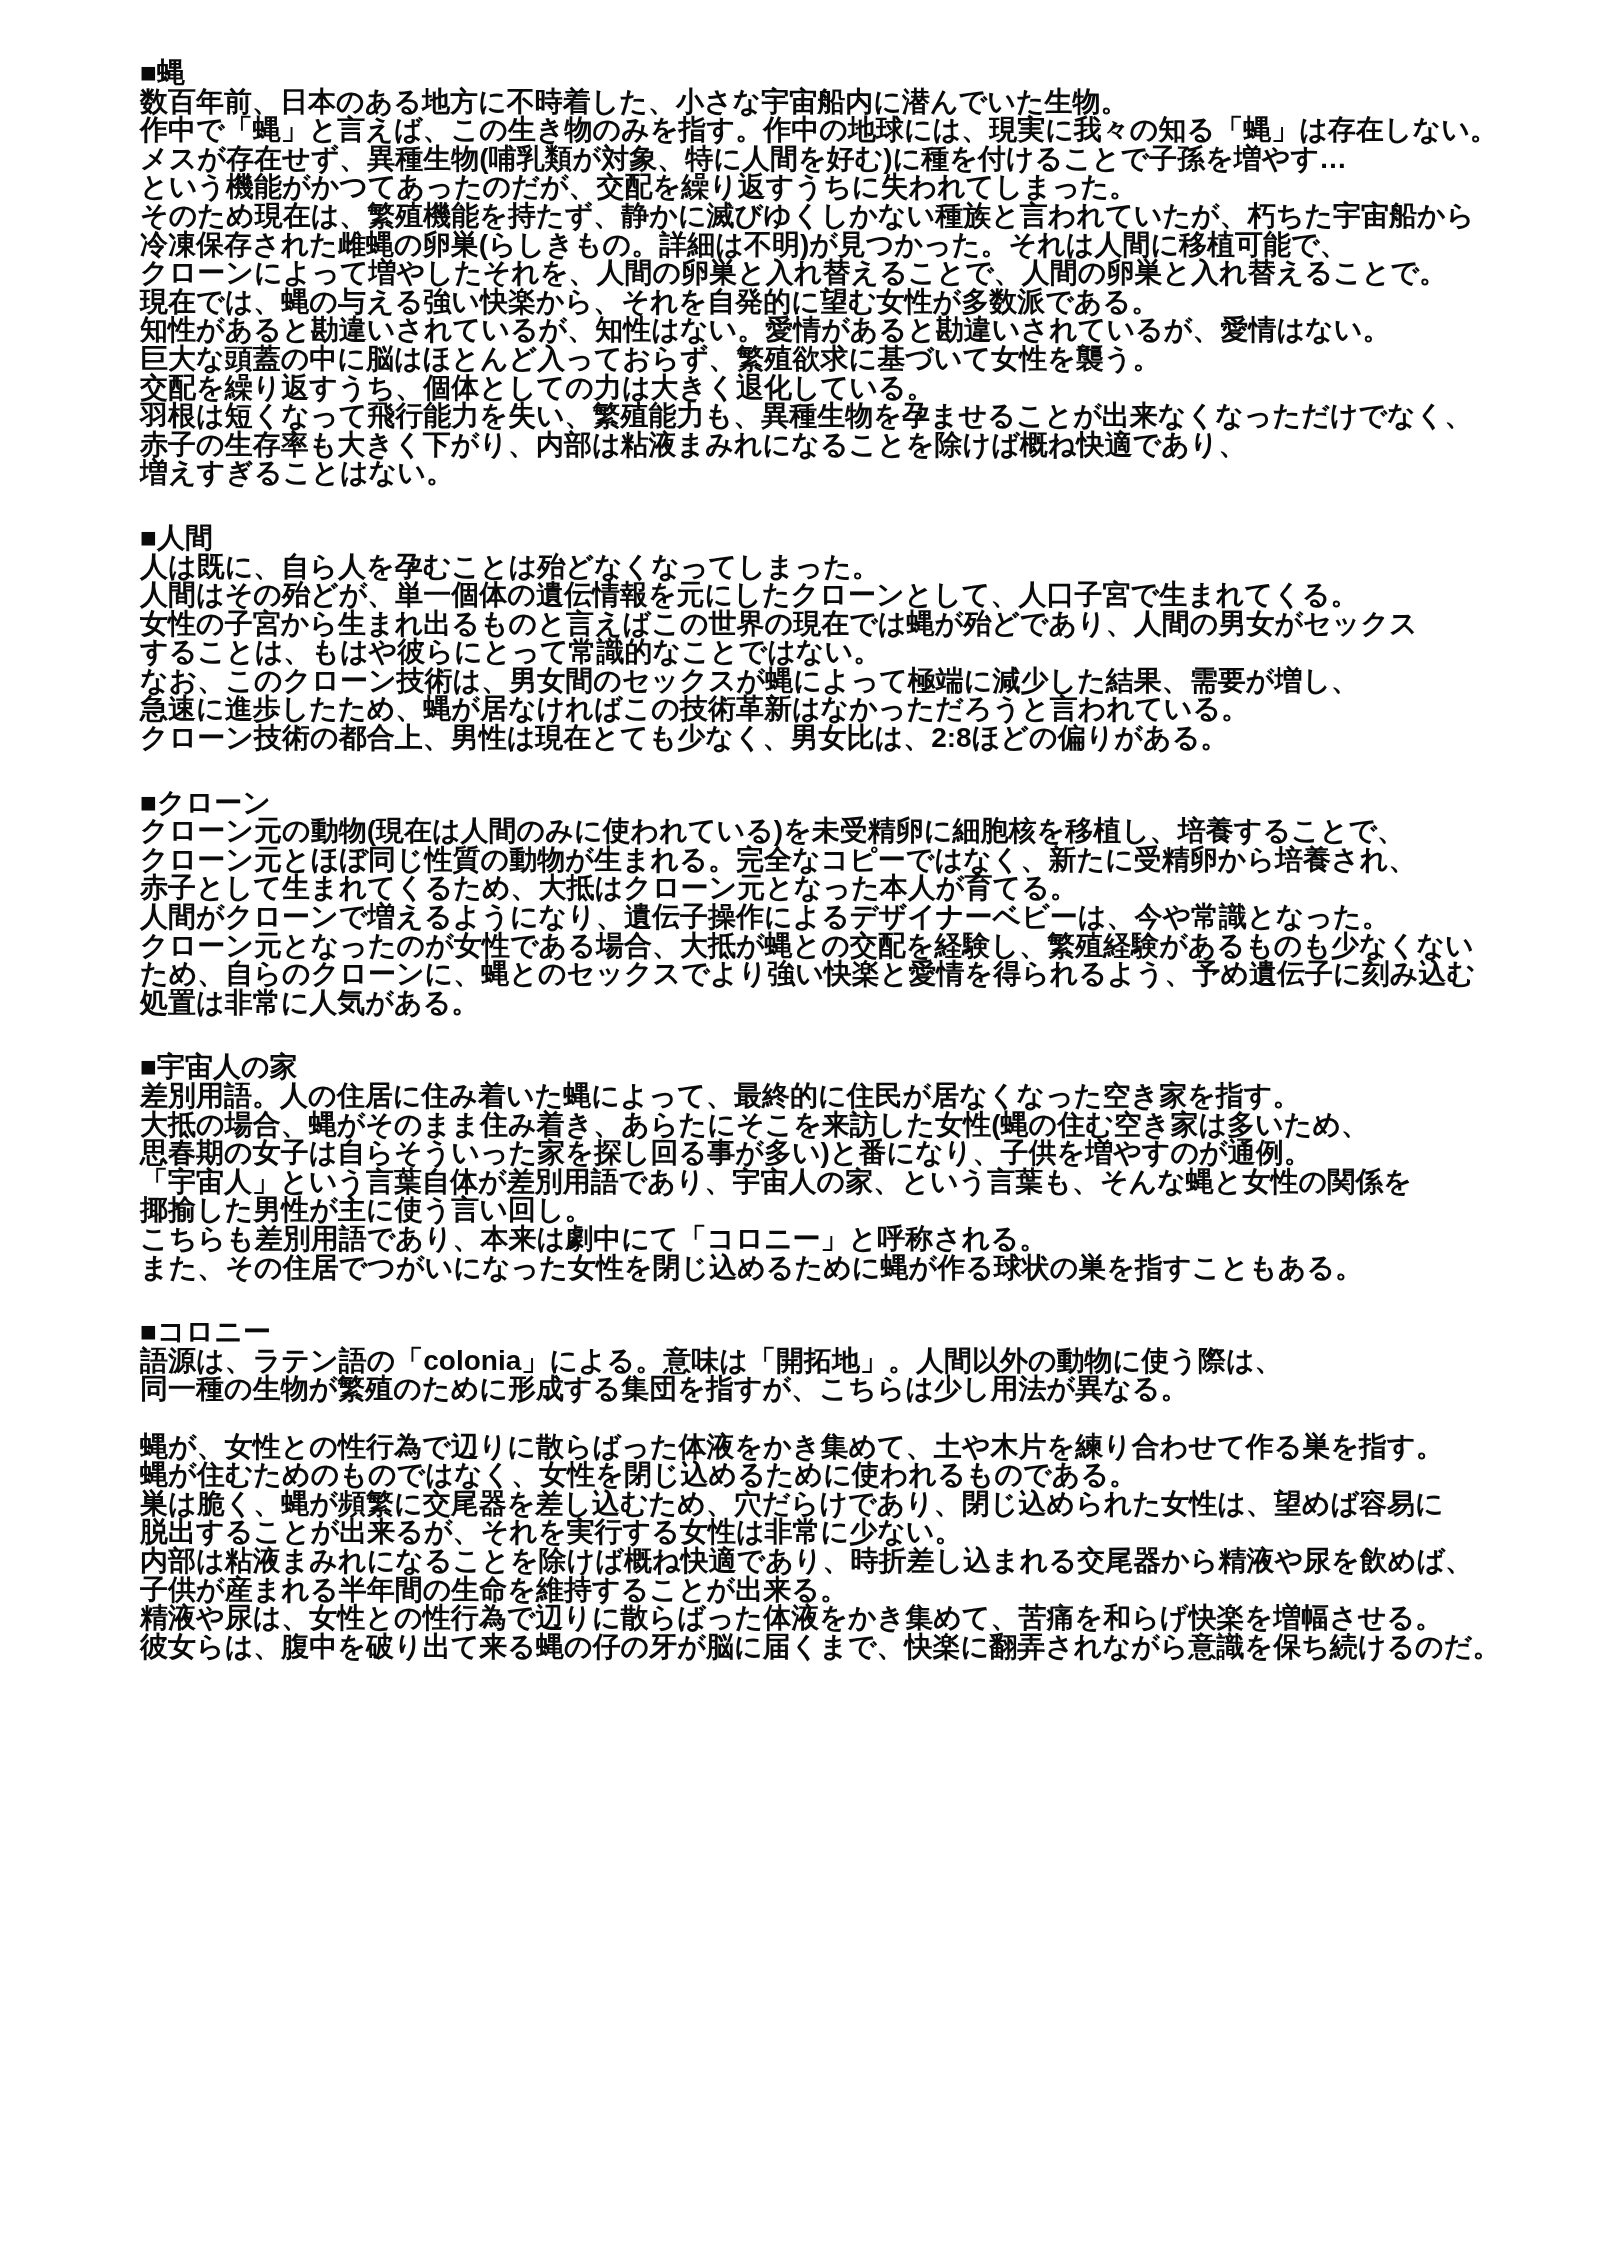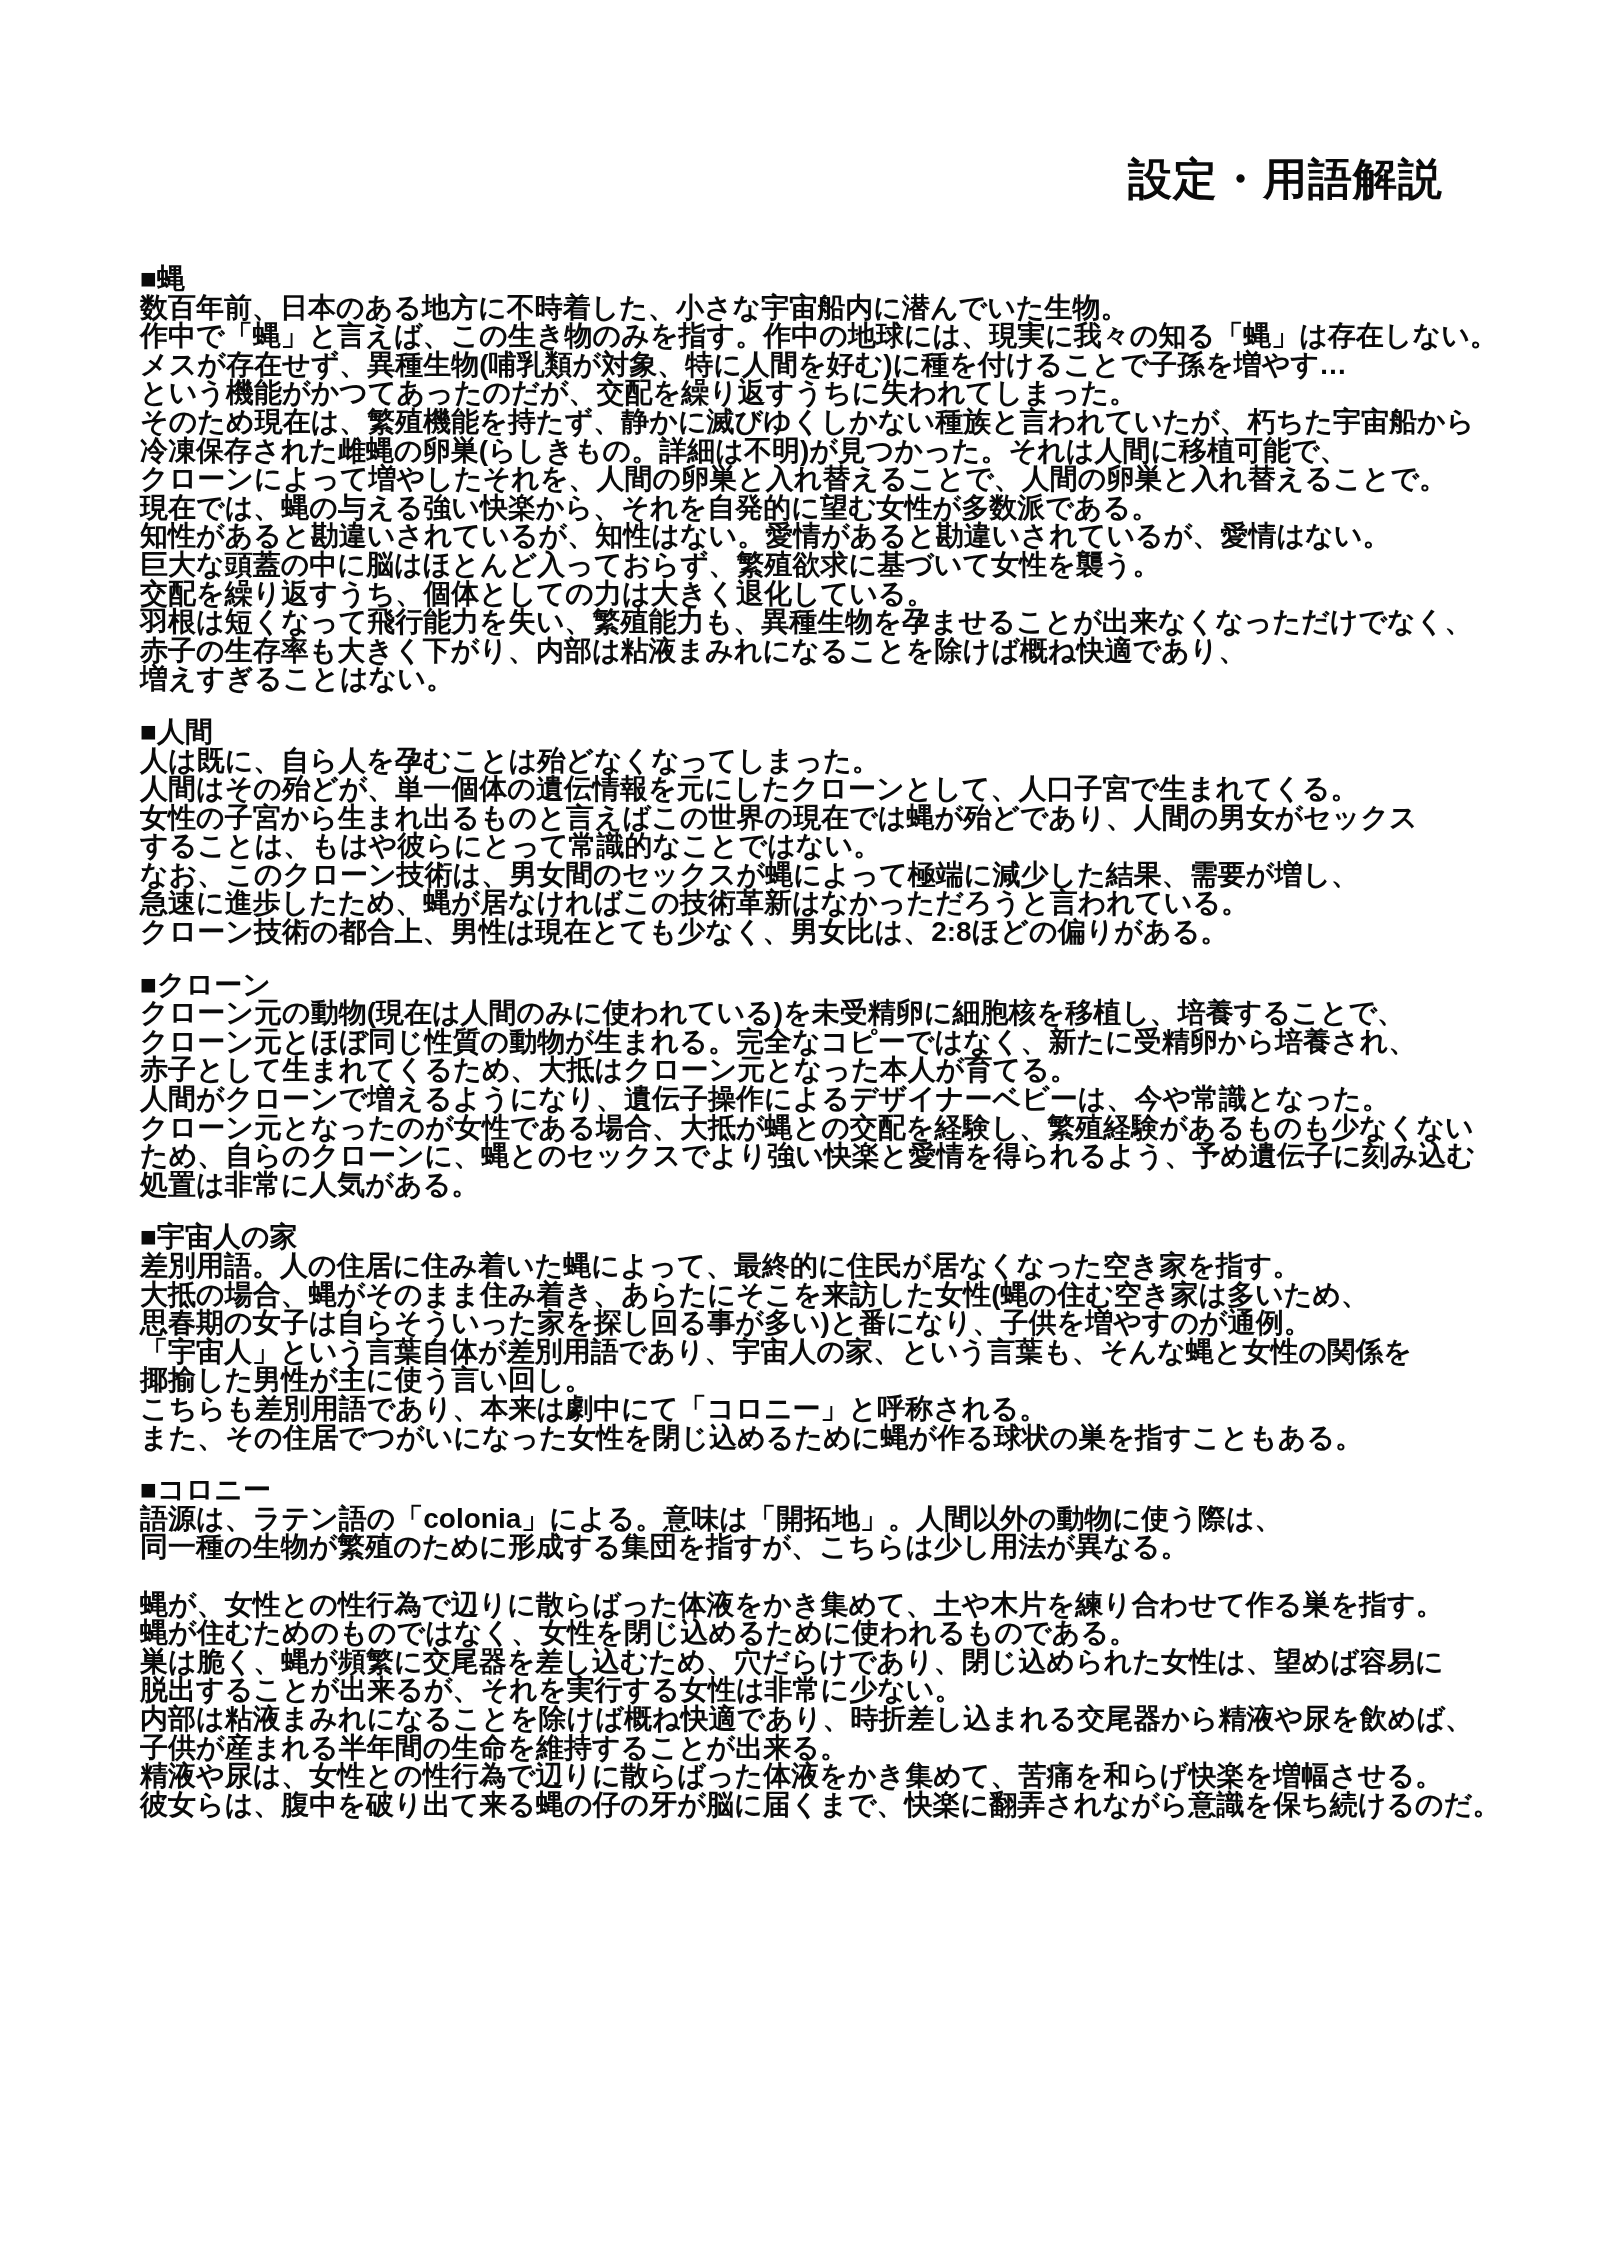--- a/index.html
+++ b/index.html
@@ -22,42 +22,41 @@
     font-size: 44px;
     line-height: 54px;
     font-weight: 700;
     letter-spacing: 1px;
     white-space: nowrap;
   }
   .content {
     margin: 59px 0 0 140px;
   }
   .section { margin-top: 0; }
-  .section + .section { margin-top: 24px; }
+  .section + .section { margin-top: 36px; }
   .heading {
     font-size: 28px;
     line-height: 28.6px;
     font-weight: 600;
     white-space: nowrap;
   }
   .line {
     font-size: 28px;
     line-height: 28.6px;
     font-weight: 600;
     white-space: nowrap;
   }
   .blank {
     height: 28.6px;
   }
 </style>
 </head>
 <body>
 
 <div class="page">
-  <div class="title">設定・用語解説</div>
   <div class="content" id="sections">
       <div class="section">
         <div class="heading">■蝿</div>
         <div class="line">数百年前、日本のある地方に不時着した、小さな宇宙船内に潜んでいた生物。</div>
         <div class="line">作中で「蝿」と言えば、この生き物のみを指す。作中の地球には、現実に我々の知る「蝿」は存在しない。</div>
         <div class="line">メスが存在せず、異種生物(哺乳類が対象、特に人間を好む)に種を付けることで子孫を増やす…</div>
         <div class="line">という機能がかつてあったのだが、交配を繰り返すうちに失われてしまった。</div>
         <div class="line">そのため現在は、繁殖機能を持たず、静かに滅びゆくしかない種族と言われていたが、朽ちた宇宙船から</div>
         <div class="line">冷凍保存された雌蝿の卵巣(らしきもの。詳細は不明)が見つかった。それは人間に移植可能で、</div>
         <div class="line">クローンによって増やしたそれを、人間の卵巣と入れ替えることで、人間の卵巣と入れ替えることで。</div>

